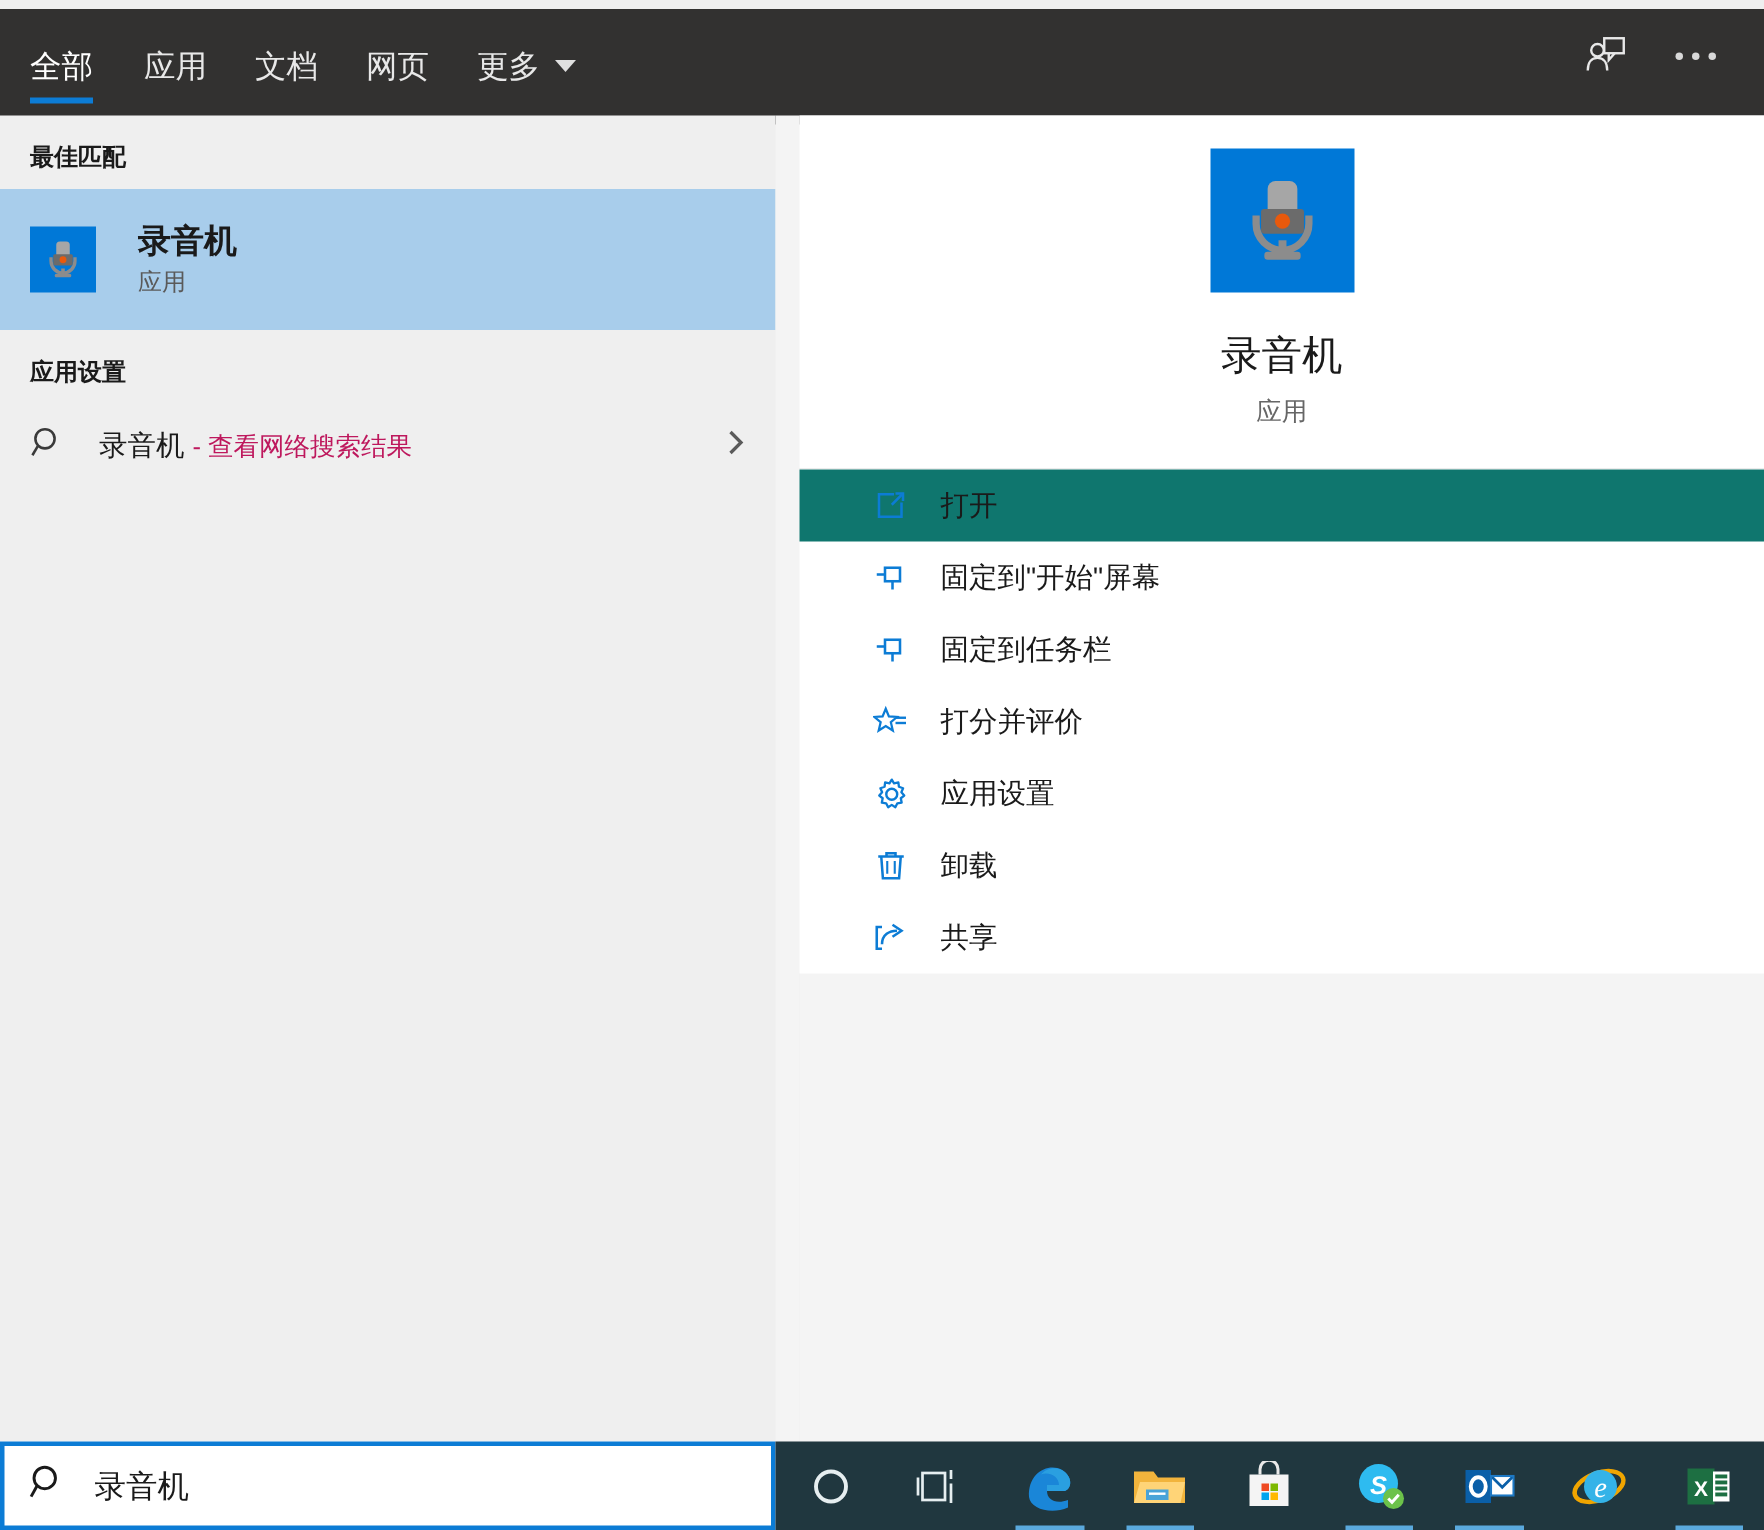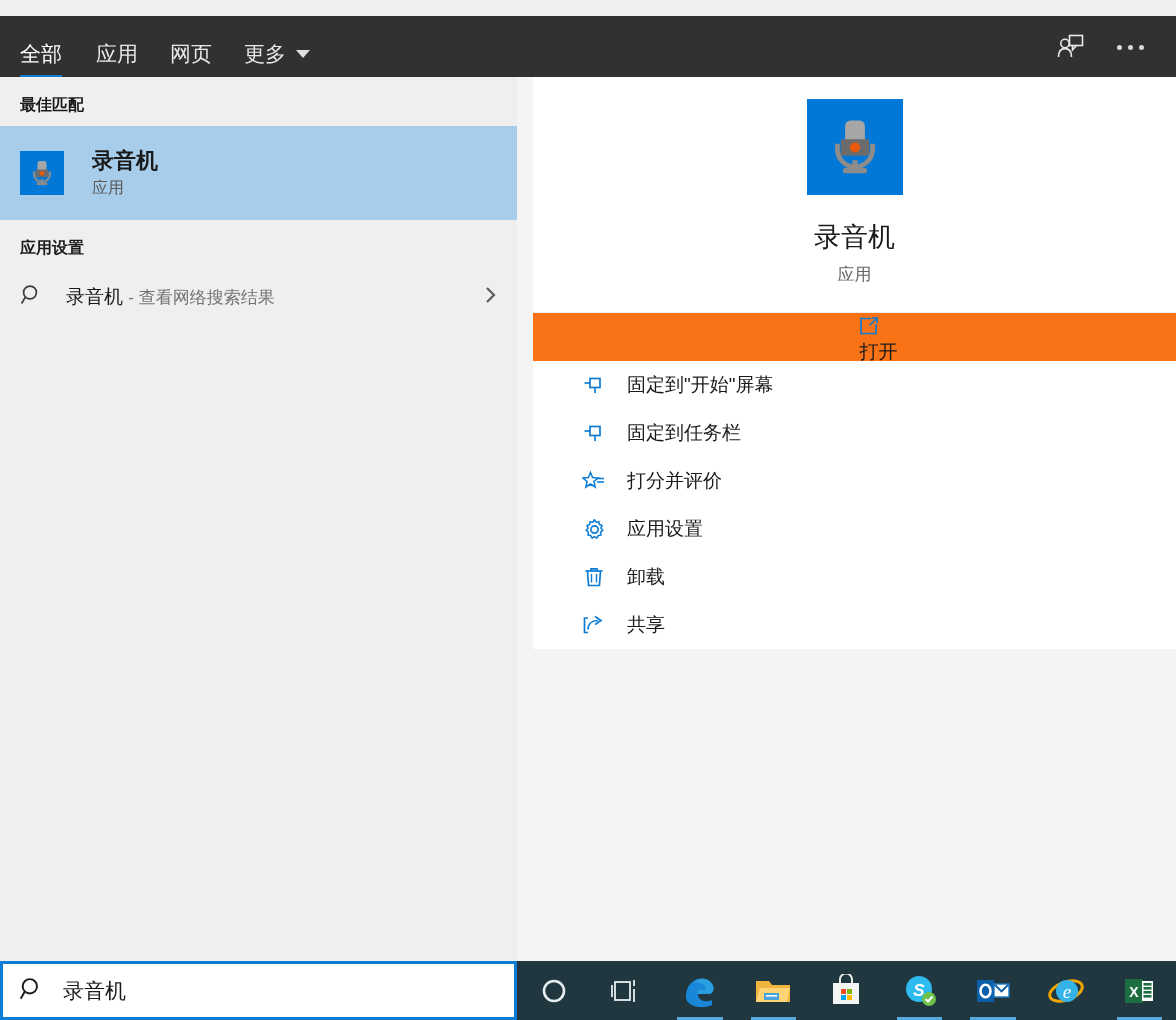--- a/index.html
+++ b/index.html
@@ -5,21 +5,21 @@
   * { margin:0; padding:0; box-sizing:border-box; }
   html, body {
     width:1176px; height:1020px;
     font-family:"Liberation Sans", sans-serif;
     overflow:hidden; background:#efefef;
   }
   #app { position:relative; width:1176px; height:1020px; }
 
   
   .header {
-    position:absolute; left:0; top:16px; width:1176px; height:77px;
+    position:absolute; left:0; top:6px; width:1176px; height:77px;
     background:#323130; display:flex; align-items:flex-end;
   }
   .tabs { display:flex; align-items:flex-end; height:100%; padding-left:20px; }
   .tab {
     position:relative; height:100%; display:flex; align-items:center;
     padding:0 16px; color:#e8e8e8; font-size:21px; cursor:pointer;
     padding-bottom:22px; box-sizing:border-box; padding-top:20px;
   }
   .tab:first-child { padding-left:0; padding-right:18px; }
   .tab.active { color:#ffffff; }
@@ -61,21 +61,21 @@
   }
   .bm-text { margin-left:28px; }
   .bm-name { font-size:22px; font-weight:bold; color:#1a1a1a; line-height:1.25; }
   .bm-sub { font-size:16px; color:#5a5a5a; margin-top:3px; }
 
   .web-row {
     height:56px; display:flex; align-items:center; padding:0 18px 0 20px;
     cursor:pointer;
   }
   .web-label { font-size:19px; color:#1a1a1a; margin-left:22px; }
-  .web-label .dim { color:#737373; font-size:17px; }
+  .web-label .dim { color:#be185d; font-size:17px; }
   .chev { margin-left:auto; }
 
   
   .gutter {
     position:absolute; left:517px; top:77px; width:16px; height:884px;
     background:#f4f4f4;
   }
   .right-panel {
     position:absolute; left:533px; top:77px; width:643px; height:884px;
     background:#f4f4f4;
@@ -89,21 +89,21 @@
   }
   .hero-sub {
     text-align:center; font-size:17px; color:#666666; margin-top:8px; padding-bottom:26px;
   }
   .sep { height:1px; background:#ececec; width:643px; }
   .actions { background:#ffffff; width:643px; }
   .action {
     height:48px; display:flex; align-items:center; padding-left:48px;
     font-size:19px; color:#1a1a1a; cursor:pointer;
   }
-  .action.sel { background:#f97316;flex-direction:column; }
+  .action.sel { background:#0f766e; }
   .action .ico {
     width:26px; height:26px; margin-right:20px; flex:0 0 auto;
     display:flex; align-items:center; justify-content:center;
   }
 
   
   .mic { position:absolute; left:50%; top:50%; transform:translate(-50%,-50%); }
 
   
   .searchbar {
@@ -132,20 +132,23 @@
 <div id="app">
 
   <div class="header">
     <div class="tabs">
       <div class="tab active">
         <span>全部</span>
         <span class="tab-underline"></span>
       </div>
       <div class="tab">
         <span>应用</span>
+      </div>
+      <div class="tab">
+        <span>文档</span>
       </div>
       <div class="tab">
         <span>网页</span>
       </div>
       <div class="tab">
         <span>更多</span>
         <span class="caret"></span>
       </div>
     </div>
     <div class="header-right">

